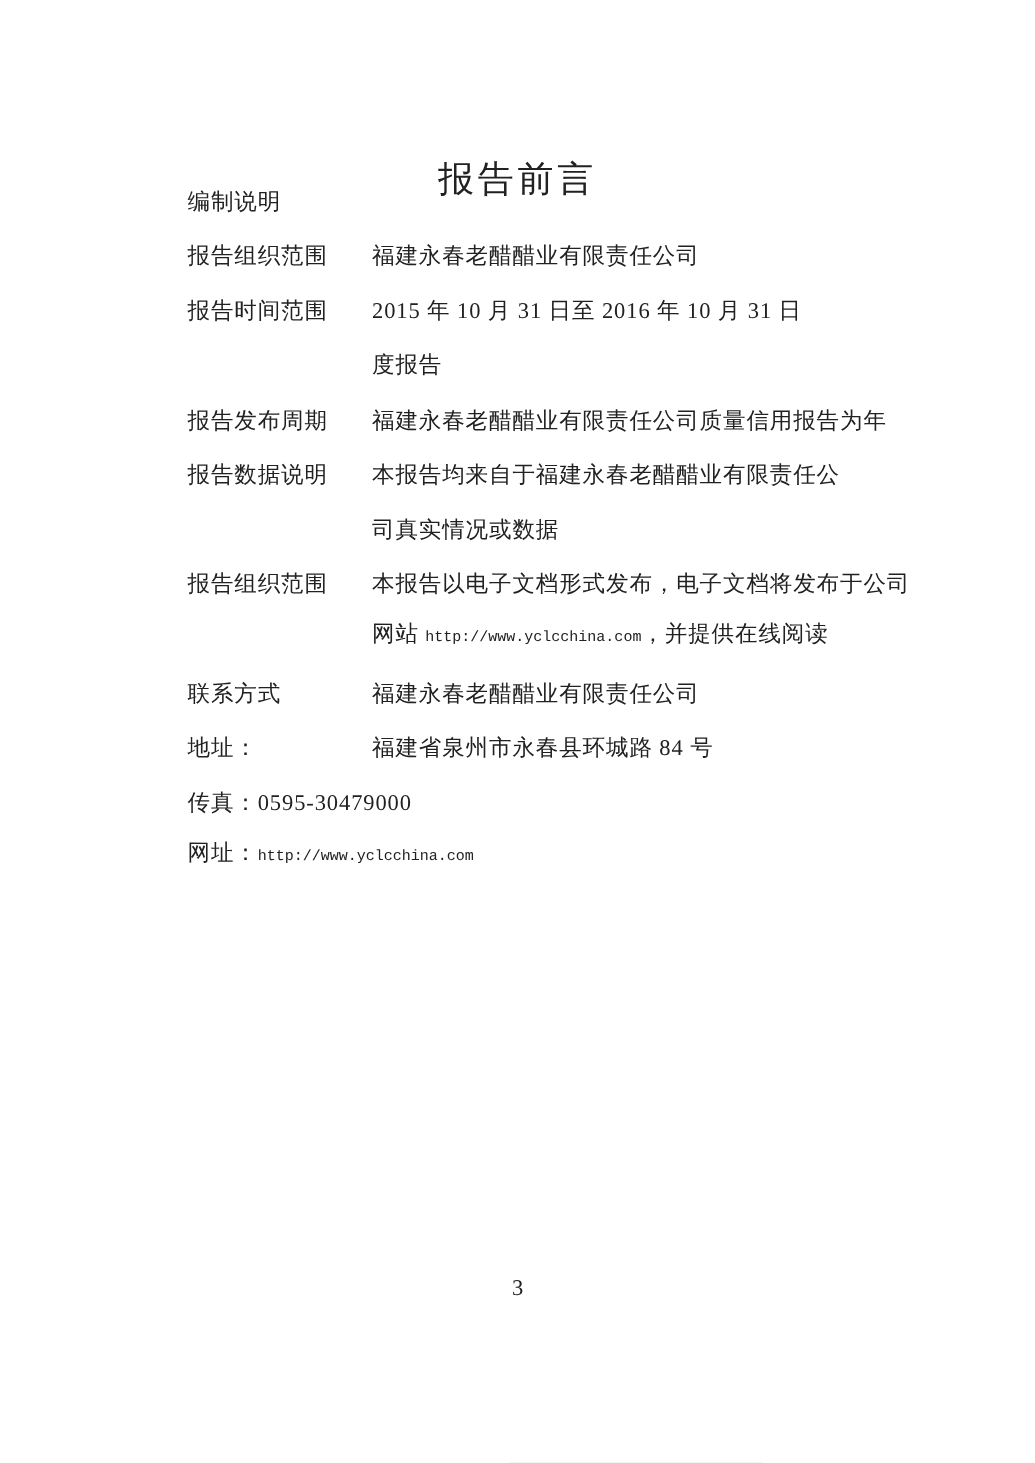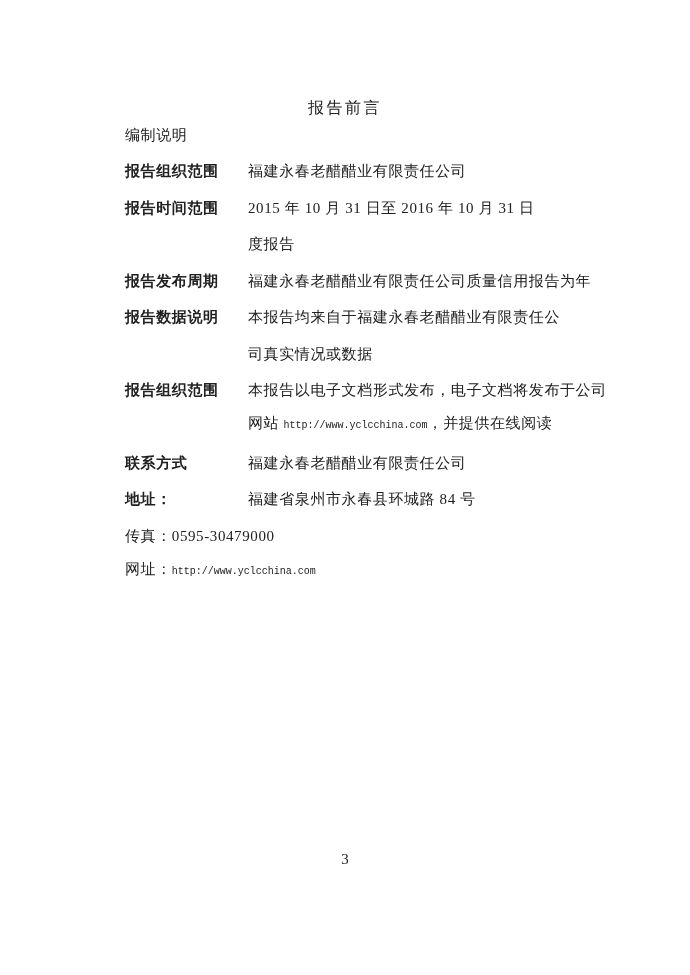--- a/index.html
+++ b/index.html
@@ -9,38 +9,38 @@
     margin:0 auto;
     background:#ffffff;
     font-family:"Liberation Serif","DejaVu Serif",serif;
     color:#212121;
     overflow:hidden;
   }
   .title{
     position:absolute;
     top:87px;left:0;width:690px;
     text-align:center;
-    font-size:16px;
+    font-size:24px;
     letter-spacing:2.5px;
     font-weight:400;
     white-space:pre;
   }
   .content{
     position:absolute;
     left:125px;top:117px;width:520px;
     font-size:15px;
     letter-spacing:0.6px;
   }
   .line{
     display:flex;
     height:36.45px;
     line-height:36.45px;
     align-items:flex-end;
   }
-  .label{flex:0 0 123px;width:123px;white-space:pre;font-weight:bold;}
+  .label{flex:0 0 123px;width:123px;white-space:pre;}
   .val,.plain{white-space:pre;}
   .mono{
     font-family:"Liberation Mono","DejaVu Sans Mono",monospace;
     font-size:10px;
     letter-spacing:0;
   }
   .page-number{
     position:absolute;
     top:851px;left:0;width:690px;
     text-align:center;

